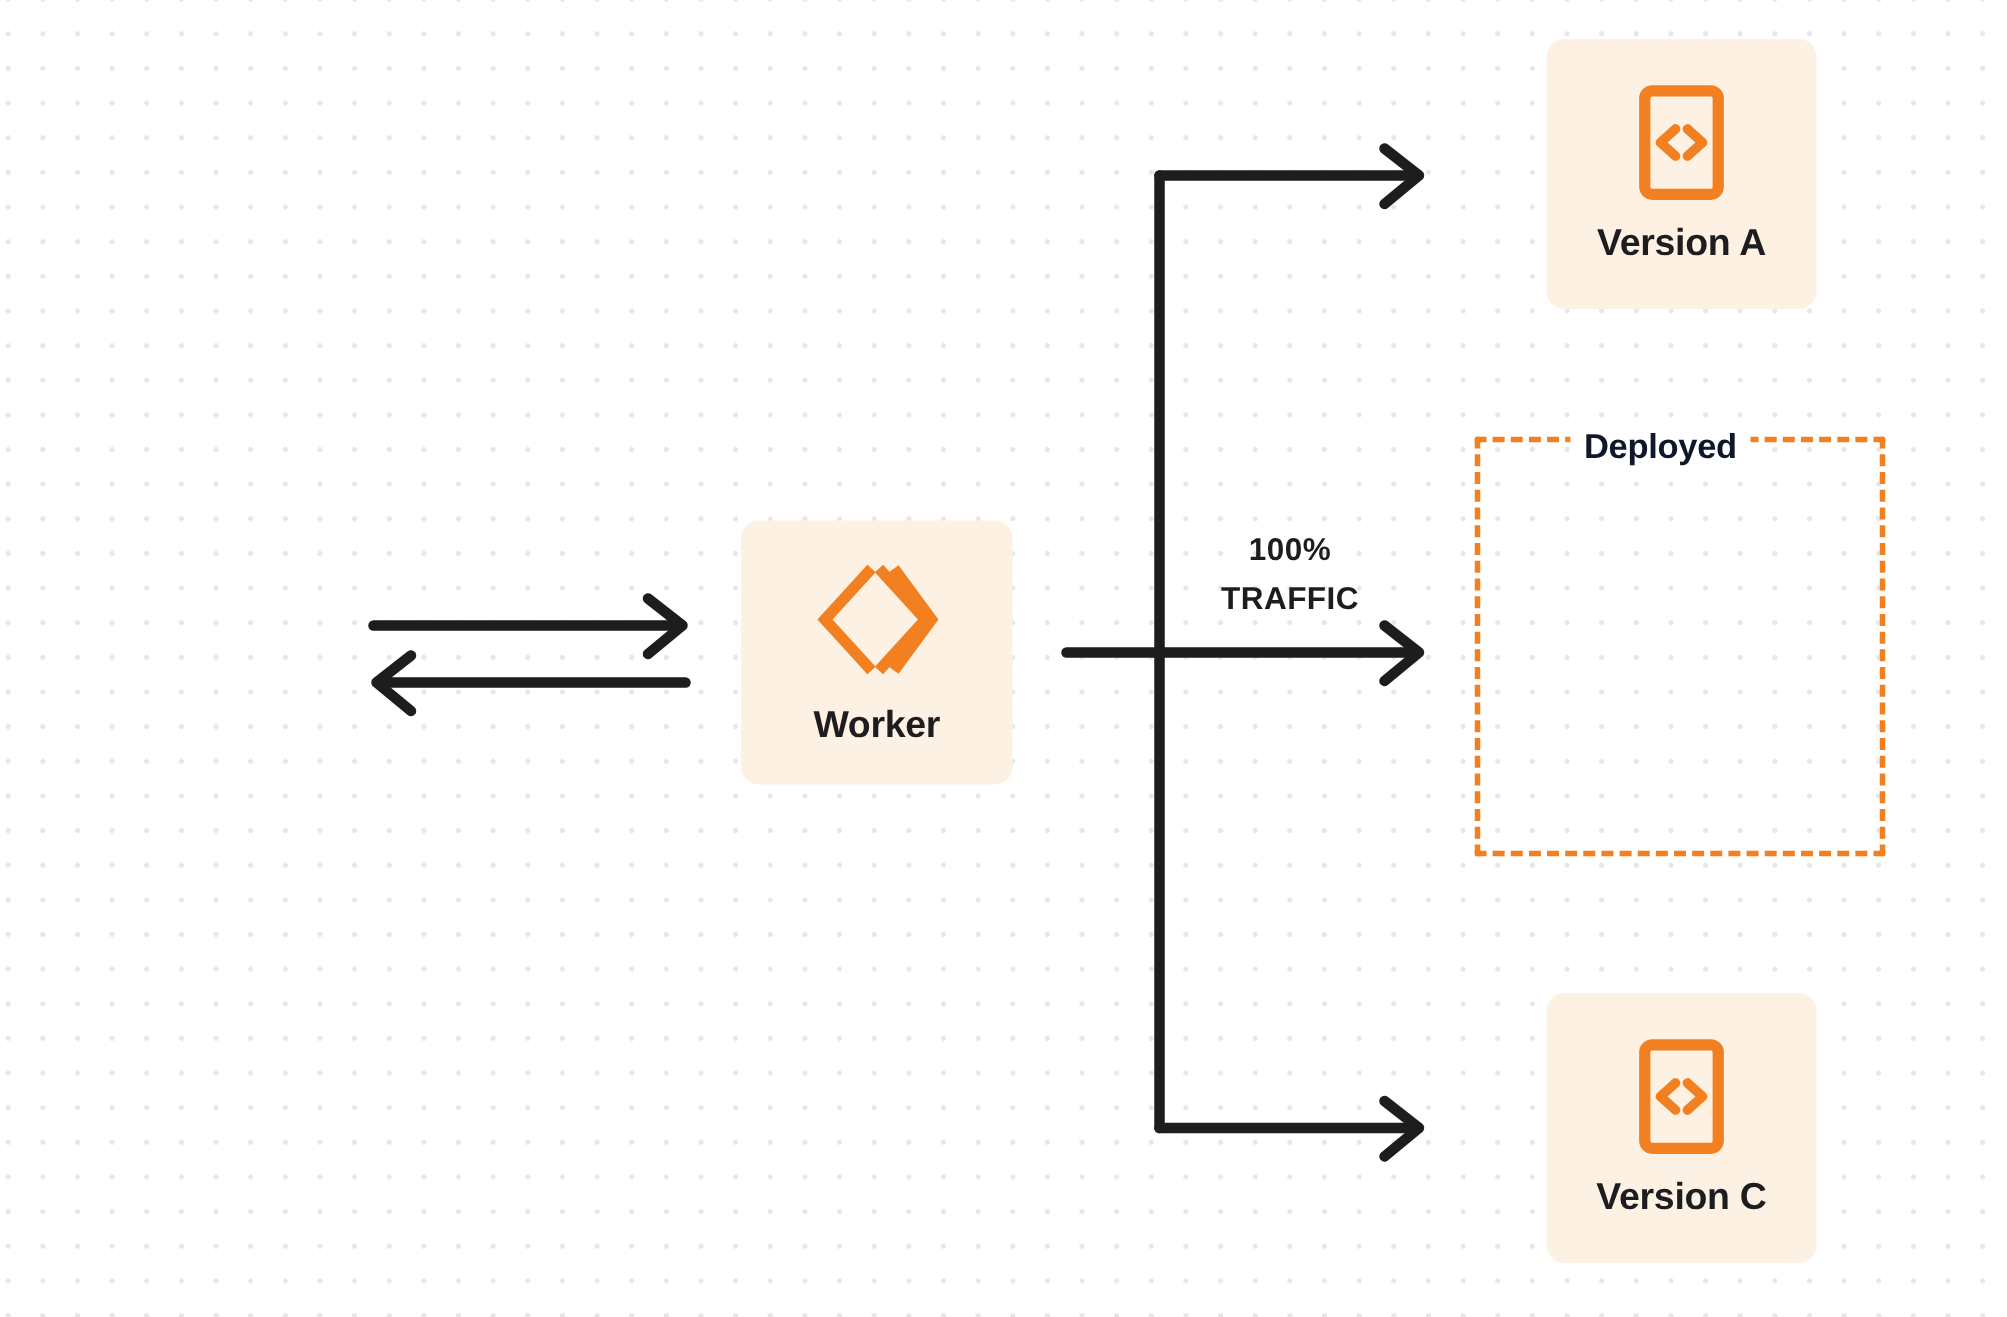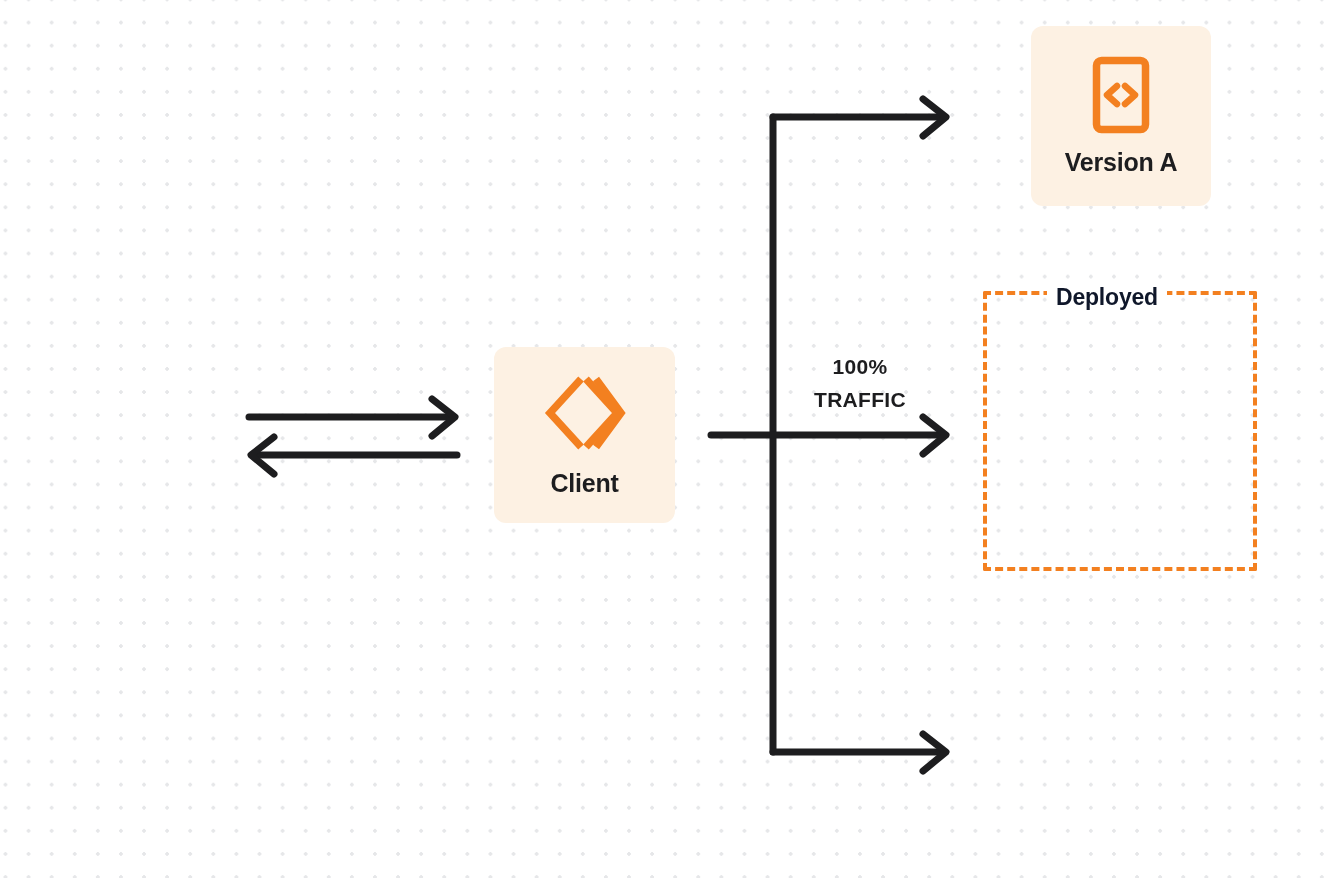--- a/index.html
+++ b/index.html
@@ -172,34 +172,46 @@
         <g fill="none" stroke="#f38020" stroke-width="7.5" stroke-linejoin="miter" stroke-linecap="butt">
 
           <polyline points="39,6 8,40 39,74"></polyline>
 
           <polyline points="44,6 75,40 44,74"></polyline>
 
           <polyline points="60,6 85,40 60,74" transform="translate(-6,0)"></polyline>
         </g>
       </svg>
     </span>
-    <span class="node-label">Client</span>
+    <span class="node-label">Worker</span>
   </div>
 
   <div class="deployed-box"></div>
   <div class="deployed-label">Deployed</div>
 
   <div class="node version-node" id="version-a">
     <span>
       <svg class="code-icon" viewBox="0 0 58 78" aria-hidden="true">
         <rect x="4.5" y="4.5" width="49" height="69" rx="5" ry="5" fill="none" stroke="#f38020" stroke-width="7.5"></rect>
         <g fill="none" stroke="#f38020" stroke-width="6.5" stroke-linecap="round" stroke-linejoin="round">
           <polyline points="25,30 15,39 25,48"></polyline>
           <polyline points="33,30 43,39 33,48"></polyline>
         </g>
       </svg>
     </span>
     <span class="node-label">Version A</span>
   </div>
 
 
+  <div class="node version-node" id="version-c">
+    <span>
+      <svg class="code-icon" viewBox="0 0 58 78" aria-hidden="true">
+        <rect x="4.5" y="4.5" width="49" height="69" rx="5" ry="5" fill="none" stroke="#f38020" stroke-width="7.5"></rect>
+        <g fill="none" stroke="#f38020" stroke-width="6.5" stroke-linecap="round" stroke-linejoin="round">
+          <polyline points="25,30 15,39 25,48"></polyline>
+          <polyline points="33,30 43,39 33,48"></polyline>
+        </g>
+      </svg>
+    </span>
+    <span class="node-label">Version C</span>
+  </div>
 
 </div>
 
 </body></html>

